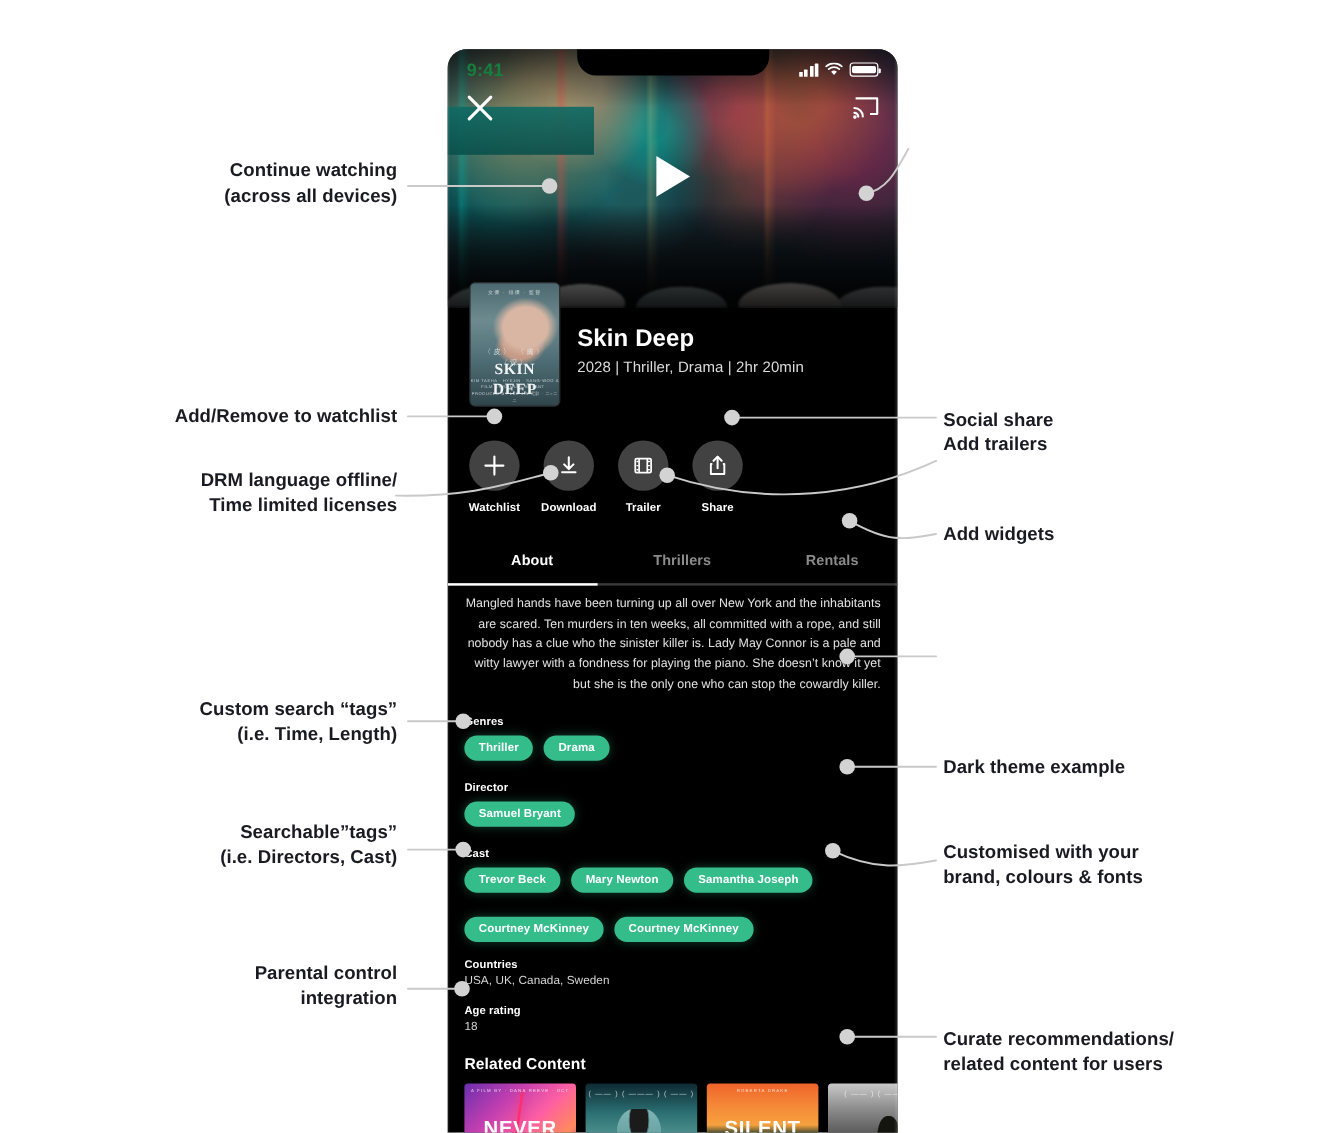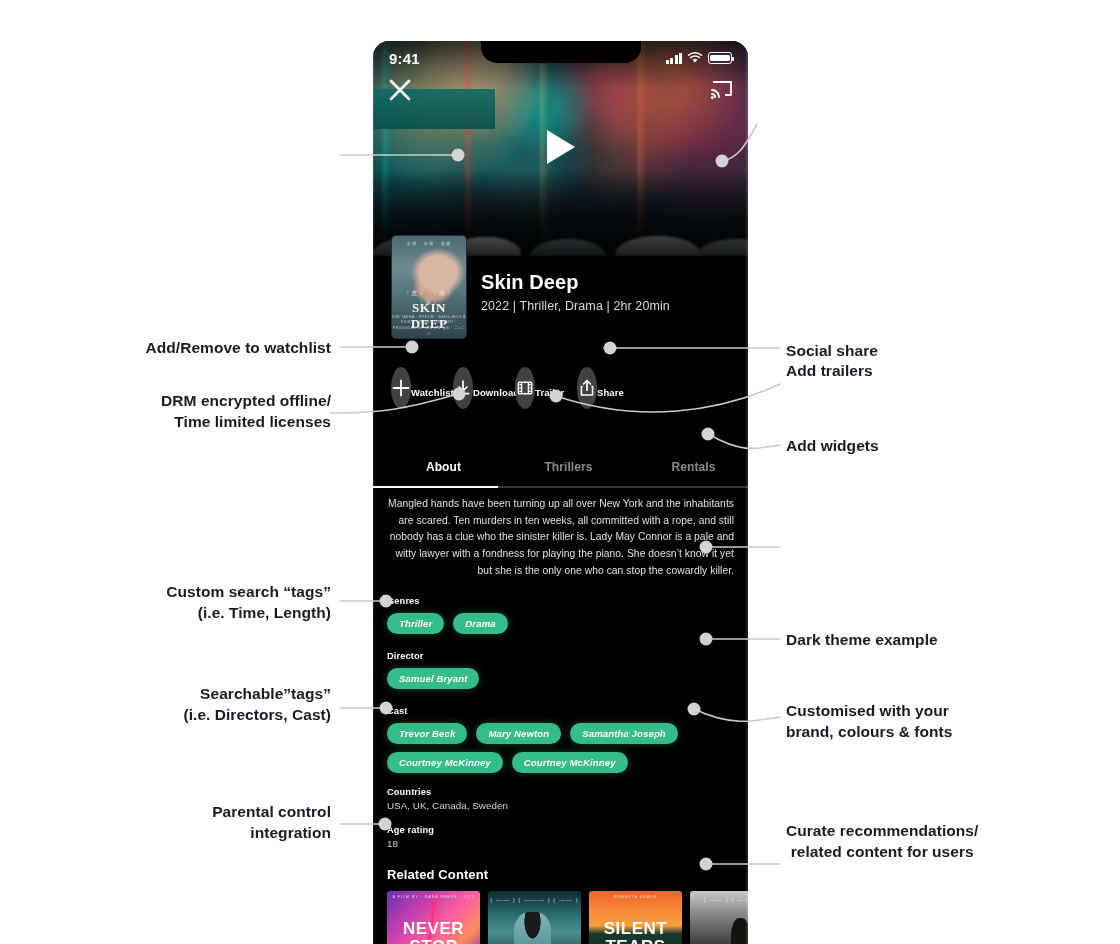--- a/index.html
+++ b/index.html
@@ -67,21 +67,21 @@
     background: linear-gradient(180deg, rgba(0,0,0,.55) 0%, rgba(0,0,0,0) 22%, rgba(0,0,0,0) 60%, rgba(0,0,0,.85) 100%);
   }
   .notch {
     position:absolute; left:50%; transform:translateX(-50%); top:0;
     width:160px; height:22px; background:#000;
     border-radius: 0 0 16px 16px; z-index:6;
   }
   .statusbar {
     position:absolute; top:7px; left:0; right:0; height:20px;
     display:flex; align-items:center; justify-content:space-between;
-    padding: 0 16px; color:#ffffff; z-index:7;
+    padding: 0 16px; color:#15803d; z-index:7;
   }
   .status-time { font-size:15px; font-weight:700; letter-spacing:.2px; }
   .status-right { display:flex; align-items:center; gap:5px; }
   .sig { display:flex; align-items:flex-end; gap:1.5px; height:11px; }
   .sig i { width:3px; background:#fff; border-radius:.5px; display:block; }
   .sig i:nth-child(1){height:4px} .sig i:nth-child(2){height:6px}
   .sig i:nth-child(3){height:8.5px} .sig i:nth-child(4){height:11px}
   .batt { width:24px; height:11.5px; border:1.3px solid #fff; border-radius:3px; position:relative; }
   .batt::after { content:""; position:absolute; right:-3.2px; top:3.3px; width:2px; height:4.5px;
     background:#fff; border-radius:0 1px 1px 0; }
@@ -119,39 +119,39 @@
     font-size:13px; letter-spacing:.5px; color:#f2f5f6;
   }
   .poster-credits { position:absolute; top:77%; left:0; right:0; text-align:center;
     font-size:3.4px; letter-spacing:.5px; color:#dfe7e9; opacity:.8; line-height:1.7; }
   .tb-text { position:absolute; left:108px; top:44px; right:12px; }
   .tb-title { color:#fff; font-size:20px; font-weight:700; letter-spacing:.1px; }
   .tb-meta { color:#dcdcdc; font-size:12.5px; margin-top:5px; letter-spacing:.1px; }
 
   
   .actions { position:absolute; top:326px; left:0; right:0; display:flex; padding-left:18px; gap:20px; z-index:8; }
-  .action { width:42px; display:flex; flex-direction:row; align-items:center; }
+  .action { width:42px; display:flex; flex-direction:column; align-items:center; }
   .action-circle {
     width:42px; height:42px; border-radius:50%; background:#424242;
     display:flex; align-items:center; justify-content:center;
   }
   .action-label { margin-top:9px; color:#fff; font-size:9.5px; font-weight:700; letter-spacing:.1px; white-space:nowrap; }
 
   
   .tabs { position:absolute; top:414px; left:0; right:0; height:36px; display:flex; z-index:8; }
   .tab { flex:1; text-align:center; font-size:12px; font-weight:700; color:#8b8b8b; padding-top:5px; letter-spacing:.1px;margin-left:16px; }
   .tab.active { color:#fff; }
   .tabs-rule { position:absolute; top:445px; left:0; right:0; height:1.5px; background:#3a3a3a; z-index:8; }
   .tabs-rule-active { position:absolute; top:445px; left:0; width:125px; height:1.5px; background:#ffffff; z-index:9; }
 
   
   .about { position:absolute; top:455px; left:0; right:0; padding:0 14px; z-index:8; }
   .synopsis { color:#e2e2e2; font-size:10.3px; line-height:1.62; letter-spacing:.05px;text-align:right; }
   .sec-label { color:#fff; font-size:9.3px; font-weight:700; margin-top:17px; margin-bottom:7px; letter-spacing:.1px; }
-  .chips { display:flex; flex-wrap:wrap; gap:8px 9px;font-style:italic; }
+  .chips { display:flex; flex-wrap:wrap; gap:20px 9px; }
   .chip {
     background:#34bd8a; color:#fff; font-size:9.6px; font-weight:700;
     border-radius:999px; padding:5px 12px; letter-spacing:.1px; white-space:nowrap;
     box-shadow: 0 0 9px rgba(52,189,138,.35);
   }
   .plain-val { color:#d5d5d5; font-size:9.8px; margin-top:2px; letter-spacing:.05px; }
   .sec-label.tight { margin-top:14px; margin-bottom:3px; }
   .related-title { color:#fff; font-size:13px; font-weight:700; margin-top:18px; margin-bottom:9px; letter-spacing:.1px; }
   .related-row { display:flex; gap:8px; }
   .poster-card { width:93px; height:69px; border-radius:3px; overflow:hidden; position:relative; flex:0 0 auto; }
@@ -250,21 +250,21 @@
         <div class="poster-art"></div>
         <div class="poster-top">女優 · 俳優 · 監督</div>
         <div class="poster-sym">〈皮〉 〈膚〉 〈深〉</div>
         <div class="poster-title">SKIN DEEP</div>
         <div class="poster-credits">KIM TAEHA · HYEJIN · SANG-WOO
 A FILM BY SAMUEL BRYANT · PRODUCED BY LEE JIN
 電影 · 二○二二</div>
       </div>
       <div class="tb-text">
         <div class="tb-title">Skin Deep</div>
-        <div class="tb-meta">2022 | Thriller, Drama | 2hr 20min</div>
+        <div class="tb-meta">2028 | Thriller, Drama | 2hr 20min</div>
       </div>
     </div>
 
     <div class="actions">
       <div class="action">
         <div class="action-circle">
           <svg width="20" height="20" viewBox="0 0 20 20">
             <path d="M10 2.5 V17.5 M2.5 10 H17.5" stroke="#fff" stroke-width="1.8" stroke-linecap="round"></path>
           </svg>
         </div>
@@ -399,25 +399,29 @@
       <circle cx="610" cy="348" r="6.5"></circle>
       <circle cx="556" cy="396" r="6.5"></circle>
       <circle cx="708" cy="434" r="6.5"></circle>
       <circle cx="706" cy="547" r="6.5"></circle>
       <circle cx="706" cy="639" r="6.5"></circle>
       <circle cx="694" cy="709" r="6.5"></circle>
       <circle cx="706" cy="864" r="6.5"></circle>
     </g>
   </svg>
 
+  <div class="anno left" style="right:789px; top:132px;">
+    <div>Continue watching</div>
+    <div>(across all devices)</div>
+  </div>
   <div class="anno left" style="right:789px; top:337px;">
     <div>Add/Remove to watchlist</div>
   </div>
   <div class="anno left" style="right:789px; top:390px;">
-    <div>DRM encrypted offline/</div>
+    <div>DRM language offline/</div>
     <div>Time limited licenses</div>
   </div>
   <div class="anno left" style="right:789px; top:581px;">
     <div>Custom search “tags”</div>
     <div>(i.e. Time, Length)</div>
   </div>
   <div class="anno left" style="right:789px; top:683px;">
     <div>Searchable”tags”</div>
     <div>(i.e. Directors, Cast)</div>
   </div>
@@ -435,18 +439,18 @@
   <div class="anno right" style="left:786px; top:435px;">
     <div>Add widgets</div>
   </div>
   <div class="anno right" style="left:786px; top:629px;">
     <div>Dark theme example</div>
   </div>
   <div class="anno right" style="left:786px; top:700px;">
     <div>Customised with your</div>
     <div>brand, colours &amp; fonts</div>
   </div>
-  <div class="anno right" style="left:786px; top:820px;text-align:center;">
+  <div class="anno right" style="left:786px; top:856px;">
     <div>Curate recommendations/</div>
     <div>related content for users</div>
   </div>
 
 </div>
 
 </body></html>

